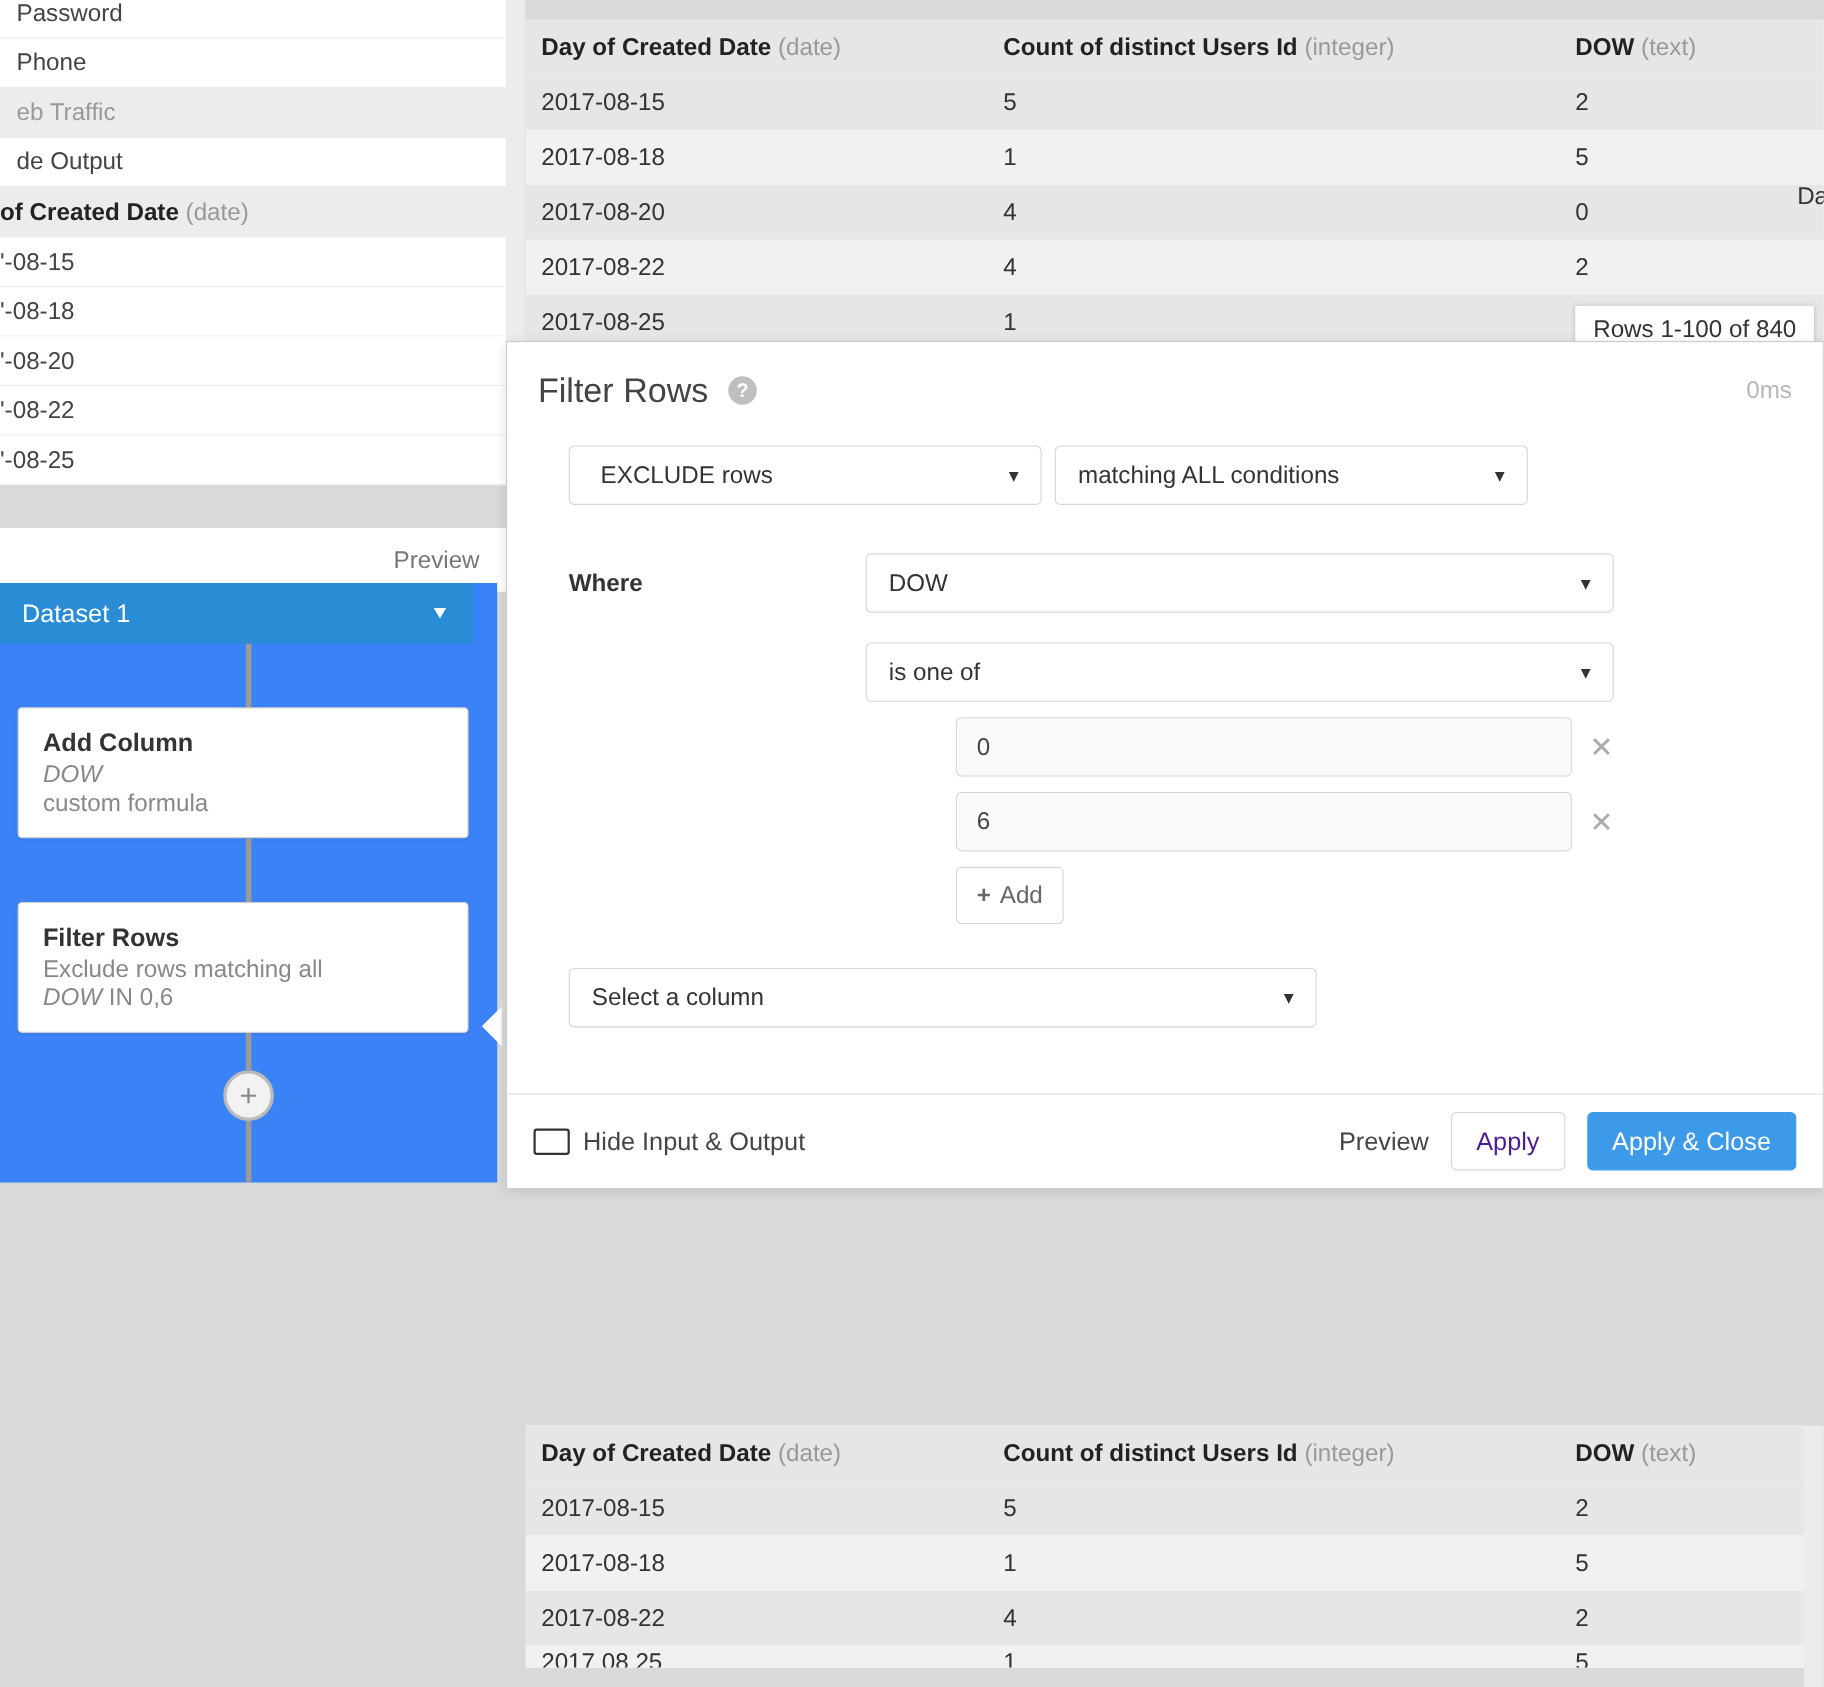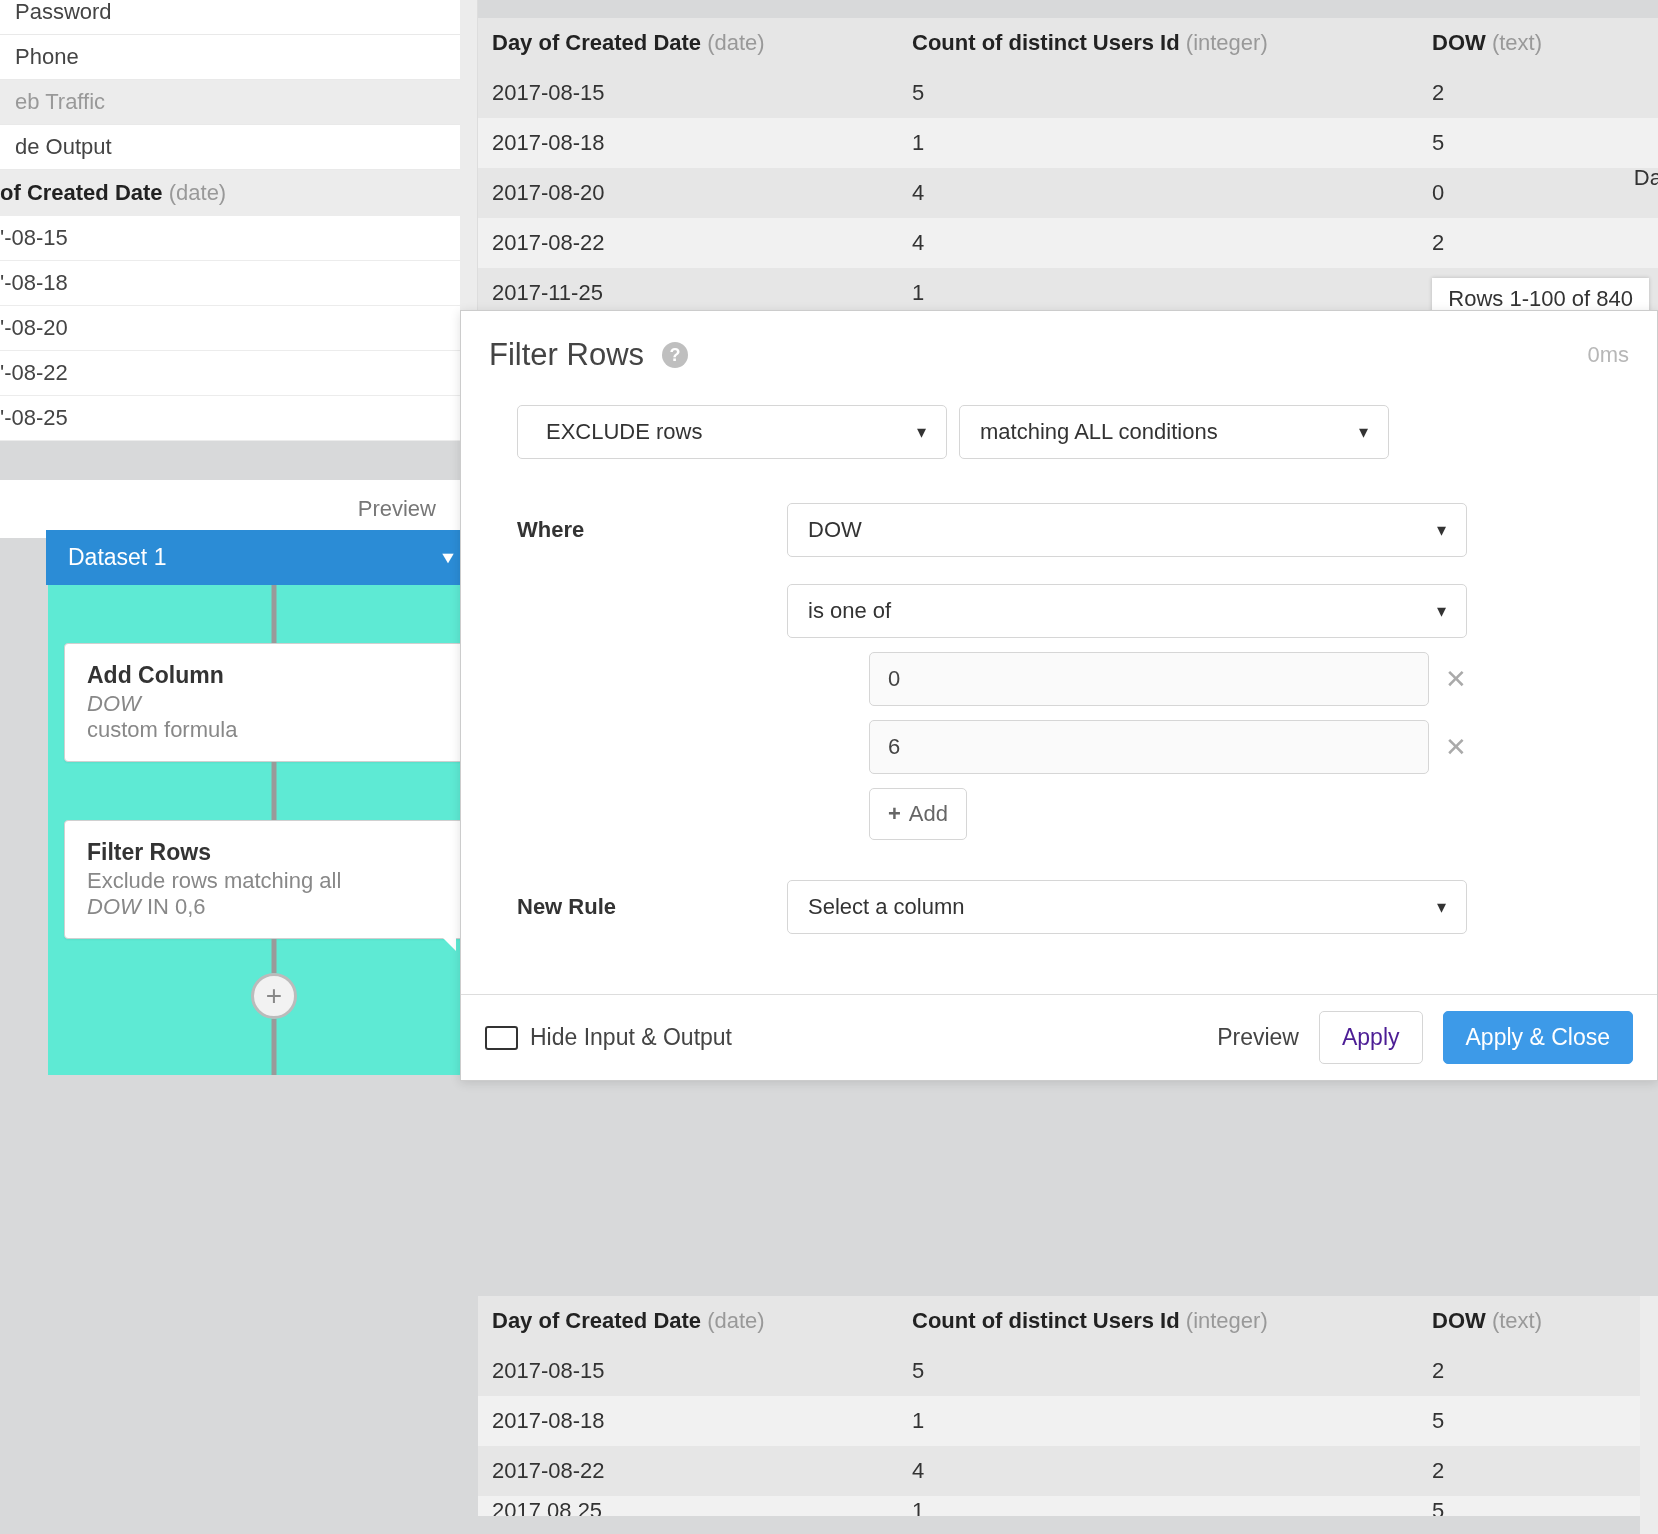--- a/index.html
+++ b/index.html
@@ -59,22 +59,21 @@
       color: #777;
       font-size: 22px;
     }
 
     
     .pipeline {
       position: absolute;
       top: 530px;
       left: 0;
       width: 452px;
-      background: #5eead4;
-      margin-left: 48px;
+      background: #3b82f6;
     }
     .dataset-header {
       background: #2b8cd6;
       color: #fff;
       padding: 14px 22px;
       font-size: 23px;
       display: flex;
       justify-content: space-between;
       align-items: center;
       margin-left: -2px;
@@ -396,21 +395,21 @@
       <div class="cell col-a">2017-08-20</div>
       <div class="cell col-b">4</div>
       <div class="cell col-c">0</div>
     </div>
     <div class="row">
       <div class="cell col-a">2017-08-22</div>
       <div class="cell col-b">4</div>
       <div class="cell col-c">2</div>
     </div>
     <div class="row">
-      <div class="cell col-a">2017-11-25</div>
+      <div class="cell col-a">2017-08-25</div>
       <div class="cell col-b">1</div>
       <div class="cell col-c"></div>
     </div>
   </div>
 </div>
 <div class="row-count-badge">Rows 1-100 of 840</div>
 <div class="dat-frag">Dat</div>
 
 <div class="modal">
   <div class="modal-header">
@@ -453,21 +452,20 @@
           <div class="remove-x">✕</div>
         </div>
         <div class="add-btn">
           <span class="plus">+</span>
           <span>Add</span>
         </div>
       </div>
     </div>
 
     <div class="form-row" style="margin-top:40px;">
-      <div class="label">New Rule</div>
       <div class="controls">
         <div class="select wfull">
           <span>Select a column</span>
           <span class="chev">▾</span>
         </div>
       </div>
     </div>
   </div>
 
   <div class="modal-footer">

